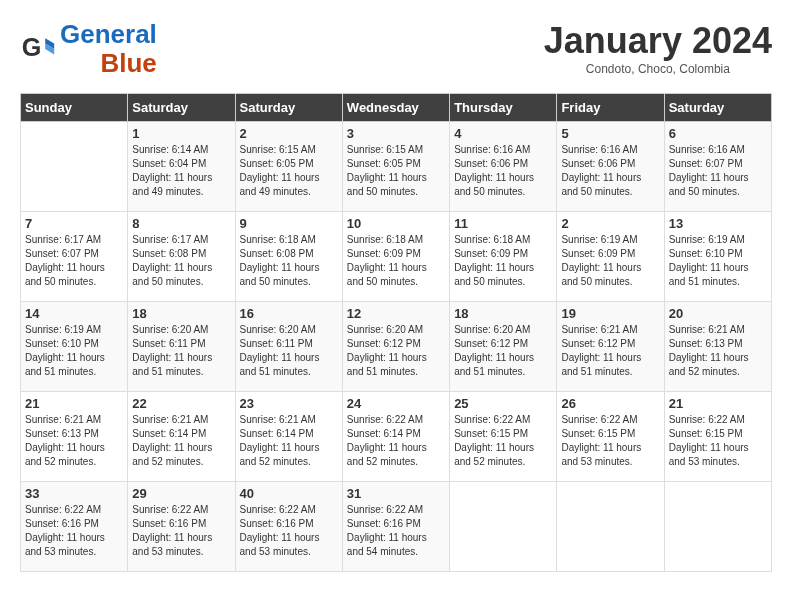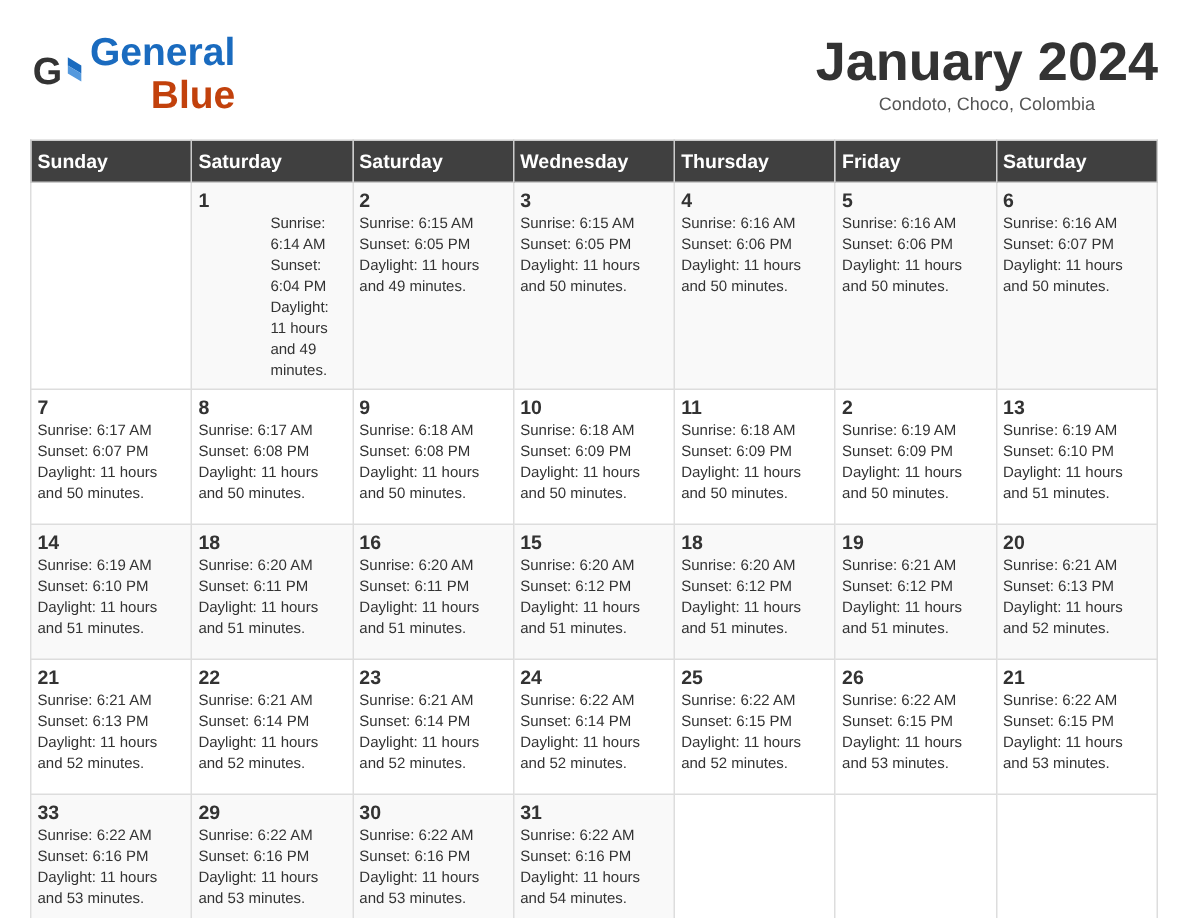--- a/index.html
+++ b/index.html
@@ -121,21 +121,21 @@
         <th>Thursday</th>
         <th>Friday</th>
         <th>Saturday</th>
       </tr>
   </thead>
   <tbody id="calendar-body">
       <tr>
         <td class="empty"></td>
         <td>
           <span class="day-num">1</span>
-          <div class="day-info" style="white-space: pre-line; margin-left: 48px;">Sunrise: 6:14 AM
+          <div class="day-info" style="white-space: pre-line;">Sunrise: 6:14 AM
 Sunset: 6:04 PM
 Daylight: 11 hours
 and 49 minutes.</div>
         </td>
         <td>
           <span class="day-num">2</span>
           <div class="day-info" style="white-space: pre-line;">Sunrise: 6:15 AM
 Sunset: 6:05 PM
 Daylight: 11 hours
 and 49 minutes.</div>
@@ -236,21 +236,21 @@
 and 51 minutes.</div>
         </td>
         <td>
           <span class="day-num">16</span>
           <div class="day-info" style="white-space: pre-line;">Sunrise: 6:20 AM
 Sunset: 6:11 PM
 Daylight: 11 hours
 and 51 minutes.</div>
         </td>
         <td>
-          <span class="day-num">15</span>
+          <span class="day-num">12</span>
           <div class="day-info" style="white-space: pre-line;">Sunrise: 6:20 AM
 Sunset: 6:12 PM
 Daylight: 11 hours
 and 51 minutes.</div>
         </td>
         <td>
           <span class="day-num">18</span>
           <div class="day-info" style="white-space: pre-line;">Sunrise: 6:20 AM
 Sunset: 6:12 PM
 Daylight: 11 hours
@@ -331,21 +331,21 @@
 and 53 minutes.</div>
         </td>
         <td>
           <span class="day-num">29</span>
           <div class="day-info" style="white-space: pre-line;">Sunrise: 6:22 AM
 Sunset: 6:16 PM
 Daylight: 11 hours
 and 53 minutes.</div>
         </td>
         <td>
-          <span class="day-num">30</span>
+          <span class="day-num">40</span>
           <div class="day-info" style="white-space: pre-line;">Sunrise: 6:22 AM
 Sunset: 6:16 PM
 Daylight: 11 hours
 and 53 minutes.</div>
         </td>
         <td>
           <span class="day-num">31</span>
           <div class="day-info" style="white-space: pre-line;">Sunrise: 6:22 AM
 Sunset: 6:16 PM
 Daylight: 11 hours

